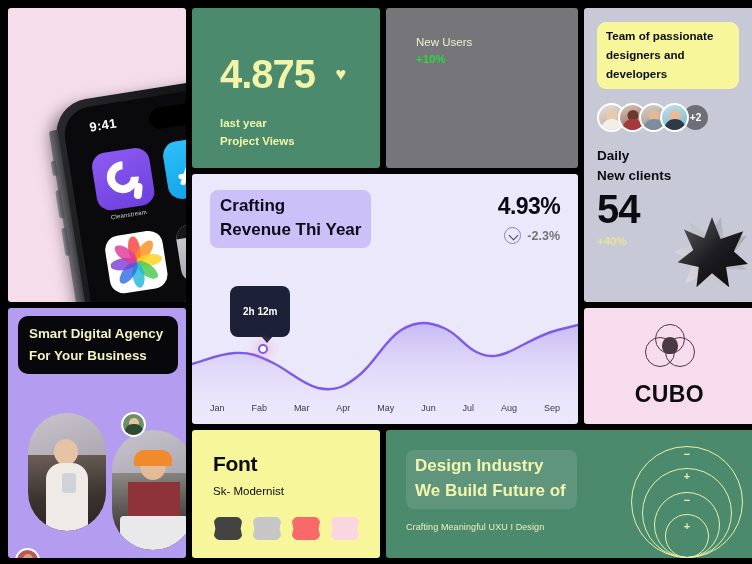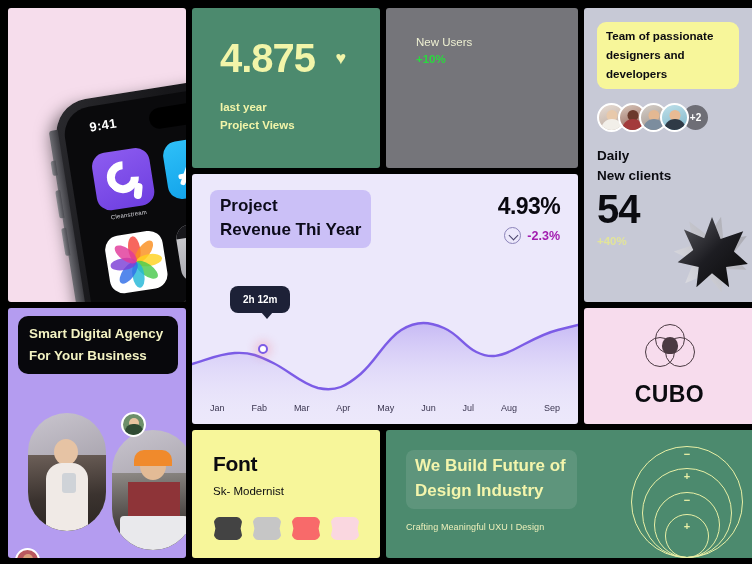--- a/index.html
+++ b/index.html
@@ -101,21 +101,21 @@
     width:12px; height:26px; border-radius:50%;
     opacity:.82; transform-origin:50% 100%;
   }
   .ico-camera { background:linear-gradient(165deg,#d2d2d6,#9b9ba2); }
   .ico-camera .top {
     position:absolute; left:0; top:0; right:0; height:13px;
     background:#17171b;
   }
 
   
-  .views-card { grid-column:2; grid-row:1; background:#4c8a6e; padding:30px 0 0 28px; }
+  .views-card { grid-column:2; grid-row:1; background:#4c8a6e; padding:46px 0 0 28px; }
   .views-num { font-size:40px; font-weight:700; color:#f2f5a9; letter-spacing:-1px; line-height:1; display:inline-block; vertical-align:middle;}
   .heart { display:inline-block; color:#f2f5a9; font-size:18px; margin-left:16px; vertical-align:middle; }
   .views-sub { margin-top:21px; color:#f2f5a9; font-size:11.5px; font-weight:600; line-height:1.55; }
 
   
   .users-card { grid-column:3; grid-row:1; background:#75757a; padding:28px 0 0 30px; }
   .users-lbl { color:#eef0d2; font-size:11.5px; font-weight:500; }
   .users-num { margin-top:6px; font-size:45px; font-weight:700; color:#f2f5a9; letter-spacing:-1px; line-height:1; }
   .users-delta { margin-top:5px; color:#2bd83f; font-size:11.5px; font-weight:700; }
 
@@ -166,27 +166,27 @@
   .chev {
     width:17px; height:17px; border-radius:50%;
     border:1.4px solid #8a82b8; position:relative;
   }
   .chev::after {
     content:""; position:absolute; left:4.5px; top:4px;
     width:6px; height:6px;
     border-right:1.5px solid #47426b; border-bottom:1.5px solid #47426b;
     transform:rotate(45deg);
   }
-  .kpi-delta { font-size:12.5px; font-weight:700; color:#a21caf; }
+  .kpi-delta { font-size:12.5px; font-weight:700; color:#737373; }
   .chart-area { position:absolute; left:0; right:0; bottom:0; height:146px; }
   .tooltip {
     position:absolute; left:38px; top:8px;
     background:#1d2137; color:#fff;
     font-size:10px; font-weight:600;
-    padding:8px 13px; border-radius:8px; z-index:3;
+    padding:20px 13px; border-radius:8px; z-index:3;
   }
   .tooltip::after {
     content:""; position:absolute; left:31px; bottom:-6px;
     border-left:6px solid transparent; border-right:6px solid transparent;
     border-top:7px solid #1d2137;
   }
   .dot {
     position:absolute; left:66px; top:66px;
     width:10px; height:10px; border-radius:50%;
     background:#fff; border:2.4px solid #7c5ce6; z-index:3;
@@ -383,21 +383,21 @@
         </linearGradient>
       </defs>
       <polygon points="50,2 60,30 88,18 76,46 98,60 70,66 74,96 50,78 26,96 30,66 2,60 24,46 12,18 40,30" fill="url(#sg2)" opacity="0.85" transform="rotate(14 50 50)"></polygon>
       <polygon points="50,4 61,32 90,22 78,48 96,64 68,68 72,94 50,76 30,94 33,68 6,62 26,46 14,20 40,31" fill="url(#sg)"></polygon>
     </svg>
   </div>
 
   <div class="card chart-card">
     <div class="chart-head">
       <div class="chart-title">
-        <div>Project</div>
+        <div>Crafting</div>
         <div>Revenue Thi Year</div>
       </div>
       <div class="chart-kpi">
         <div class="kpi-num">4.93%</div>
         <div class="kpi-sub">
           <div class="chev"></div>
           <span class="kpi-delta">-2.3%</span>
         </div>
       </div>
     </div>
@@ -471,22 +471,22 @@
       <div class="c c1"></div>
         <div class="c c2"></div>
         <div class="c c3"></div>
         <div class="mid"></div>
     </div>
     <div class="cubo-name">CUBO</div>
   </div>
 
   <div class="card build-card">
     <div class="build-title">
+      <div>Design Industry</div>
       <div>We Build Future of</div>
-      <div>Design Industry</div>
     </div>
     <div class="build-sub">Crafting Meaningful UXU I Design</div>
     <div class="rings">
       <div class="ring" style="width:112px;height:112px;"></div>
       <div class="ring" style="width:90px;height:90px;"></div>
       <div class="ring" style="width:66px;height:66px;"></div>
       <div class="ring" style="width:44px;height:44px;"></div>
       <div class="ring-sym" style="top:8px">−</div>
       <div class="ring-sym" style="top:30px">+</div>
       <div class="ring-sym" style="top:54px">−</div>

